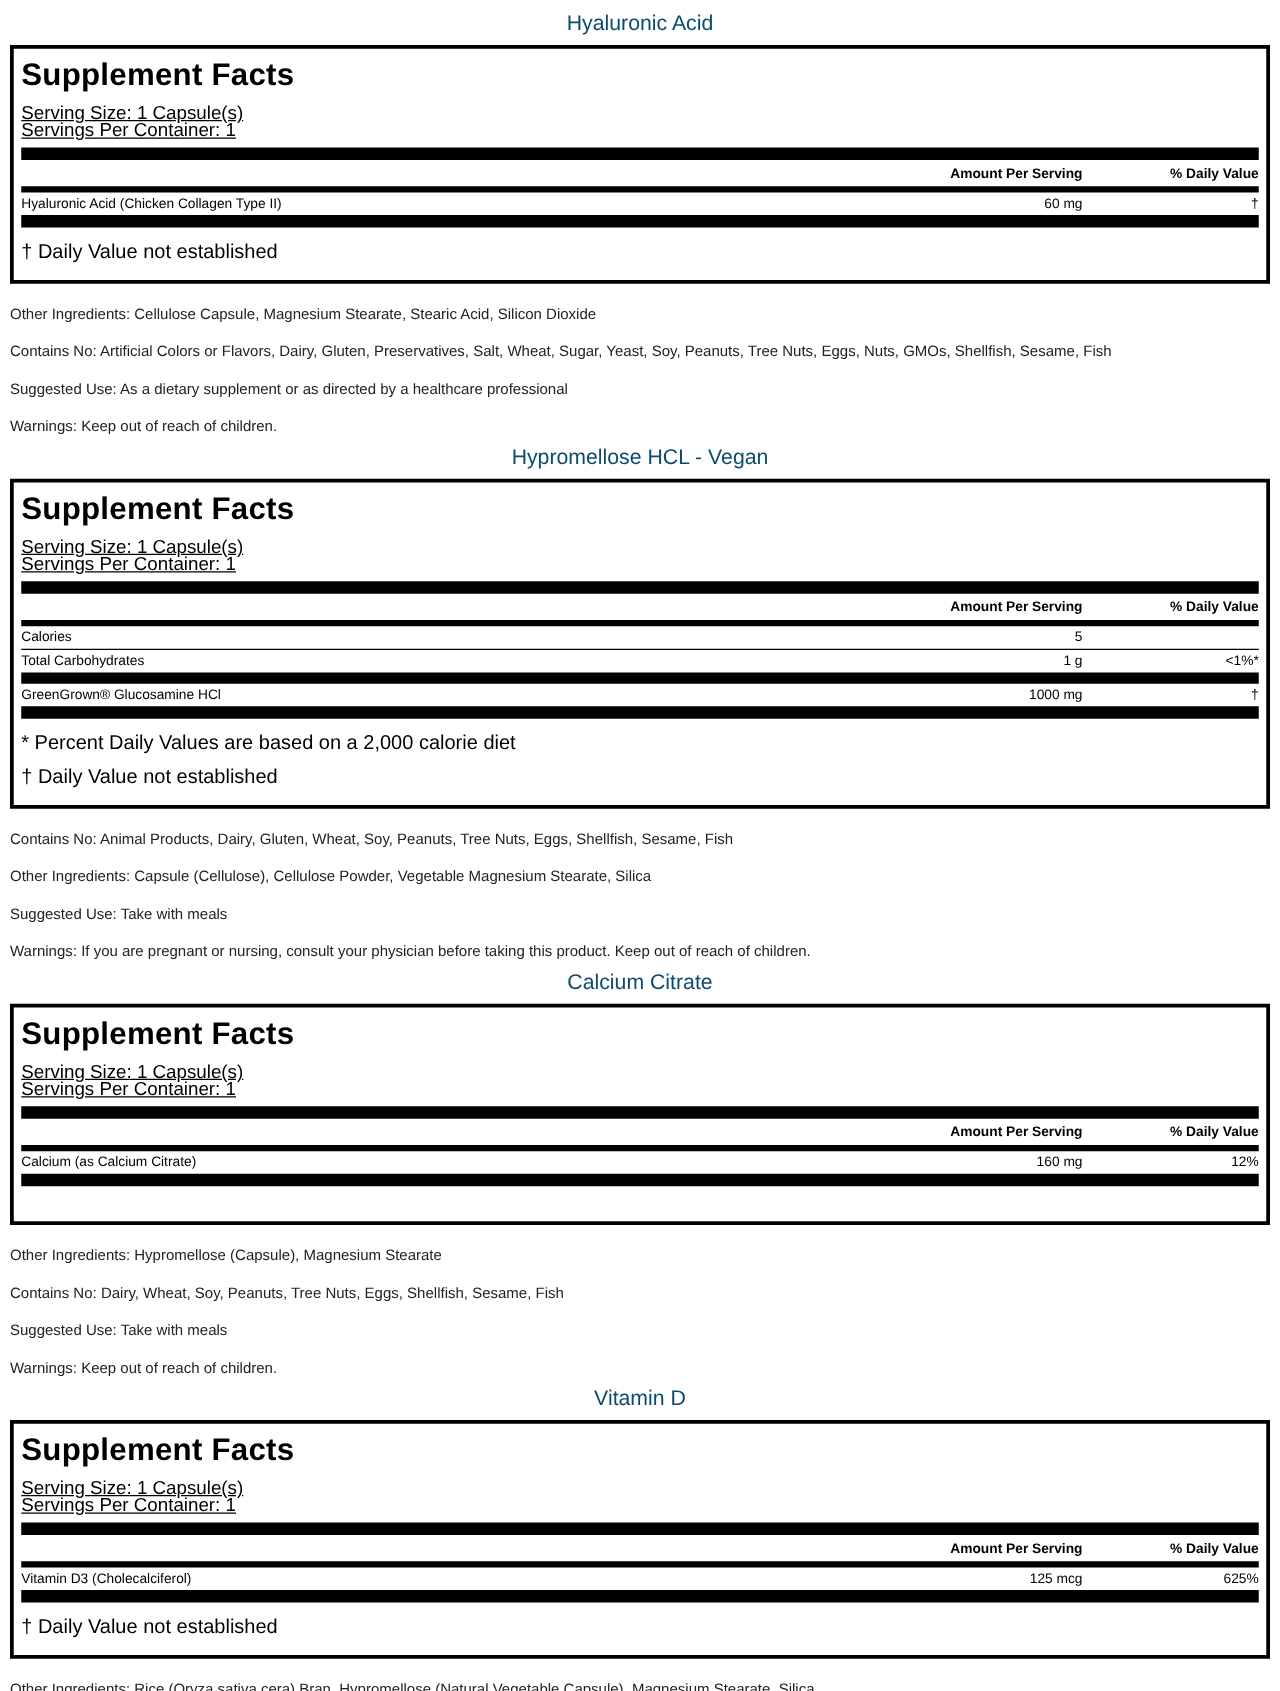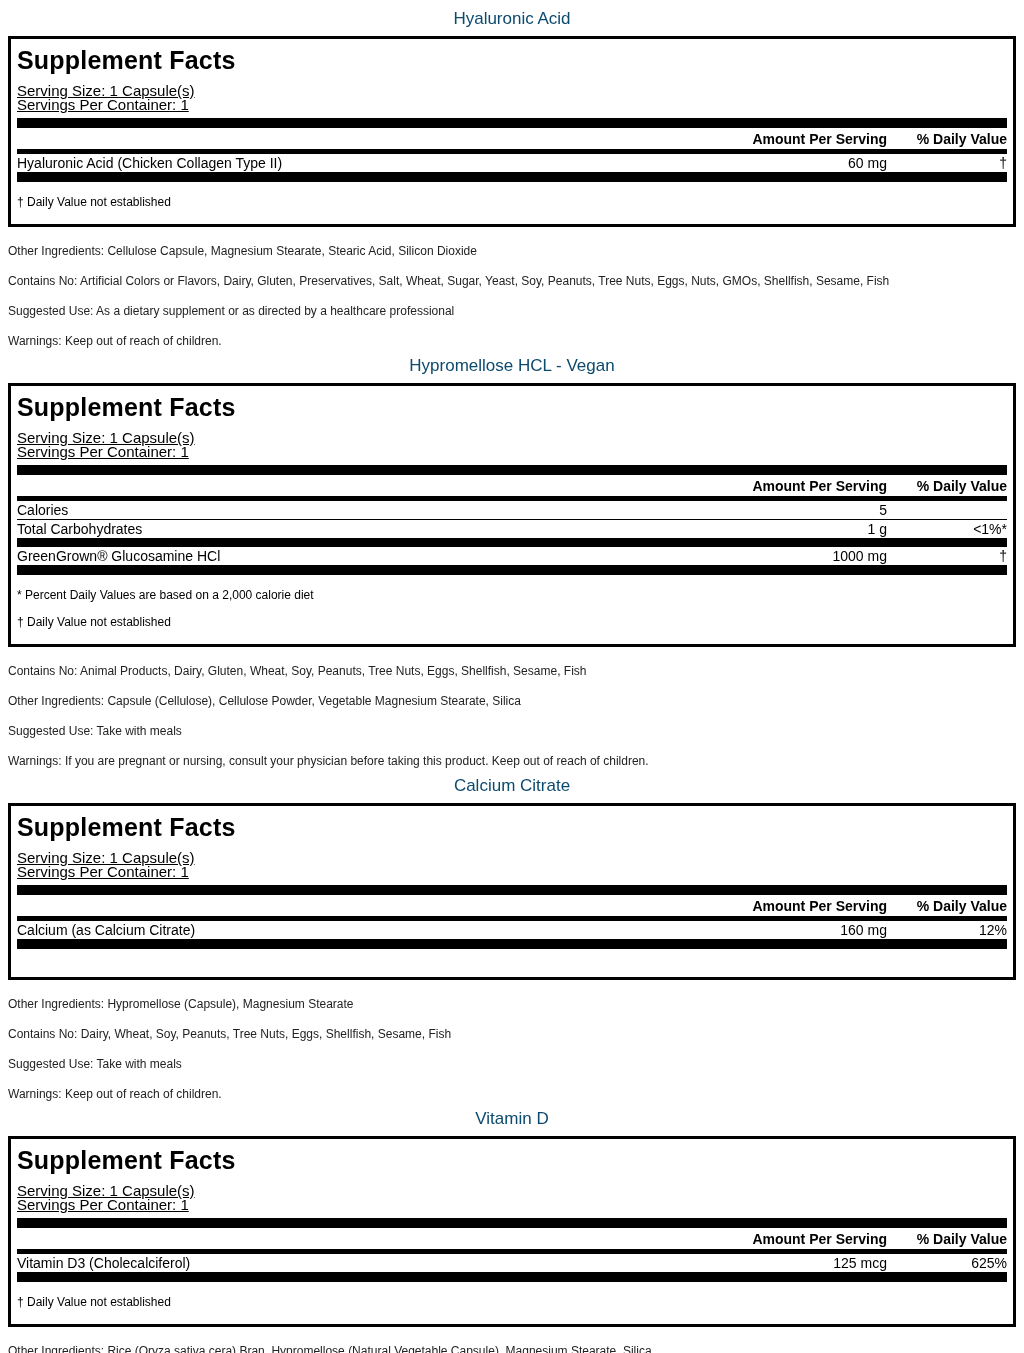--- a/index.html
+++ b/index.html
@@ -37,28 +37,28 @@
   }
   .serving-line { font-size: 15px; line-height: 14px; text-decoration: underline; }
 
   .bar { background: #000; width: 100%; }
   .bar.thick  { height: 10px; }
   .bar.thin   { height: 5px; }
   .bar.medium { height: 9px; }
   .bar.after-serving { margin-top: 6px; }
   .hairline { height: 1px; background: #000; width: 100%; }
 
-  .frow { display: flex; align-items: flex-end; font-size: 14px; line-height: 14px; }
+  .frow { display: flex; align-items: flex-end; font-size: 11px; line-height: 14px; gap: 21px; }
   .header-row { padding: 4px 0 3px; font-weight: 700; }
   .nut-row { padding: 2px 0 2px; }
   .col-name { flex: 1; text-align: left; }
   .col-amount { width: 170px; text-align: right; }
   .col-dv { width: 120px; text-align: right; }
 
-  .footnote { font-size: 12px; line-height: 14px; margin-top: 13px; }
+  .footnote { font-size: 16px; line-height: 14px; margin-top: 13px; }
 
   .note {
     font-size: 12px;
     line-height: 14px;
     color: #222;
     margin-top: 16px;
   }
   .facts-panel + .note { margin-top: 17px; }
 </style>
 </head>

